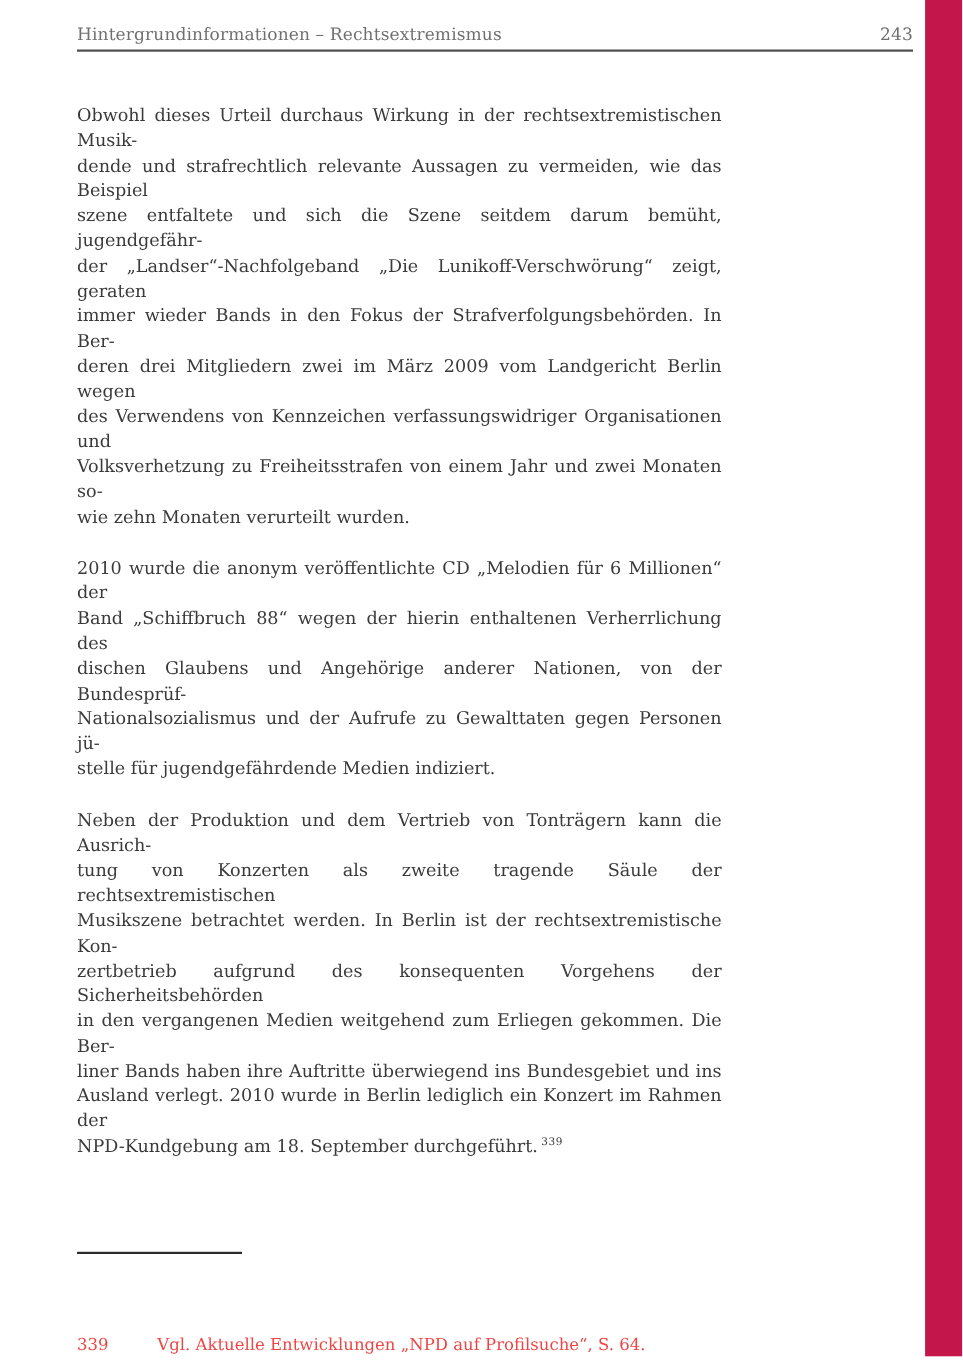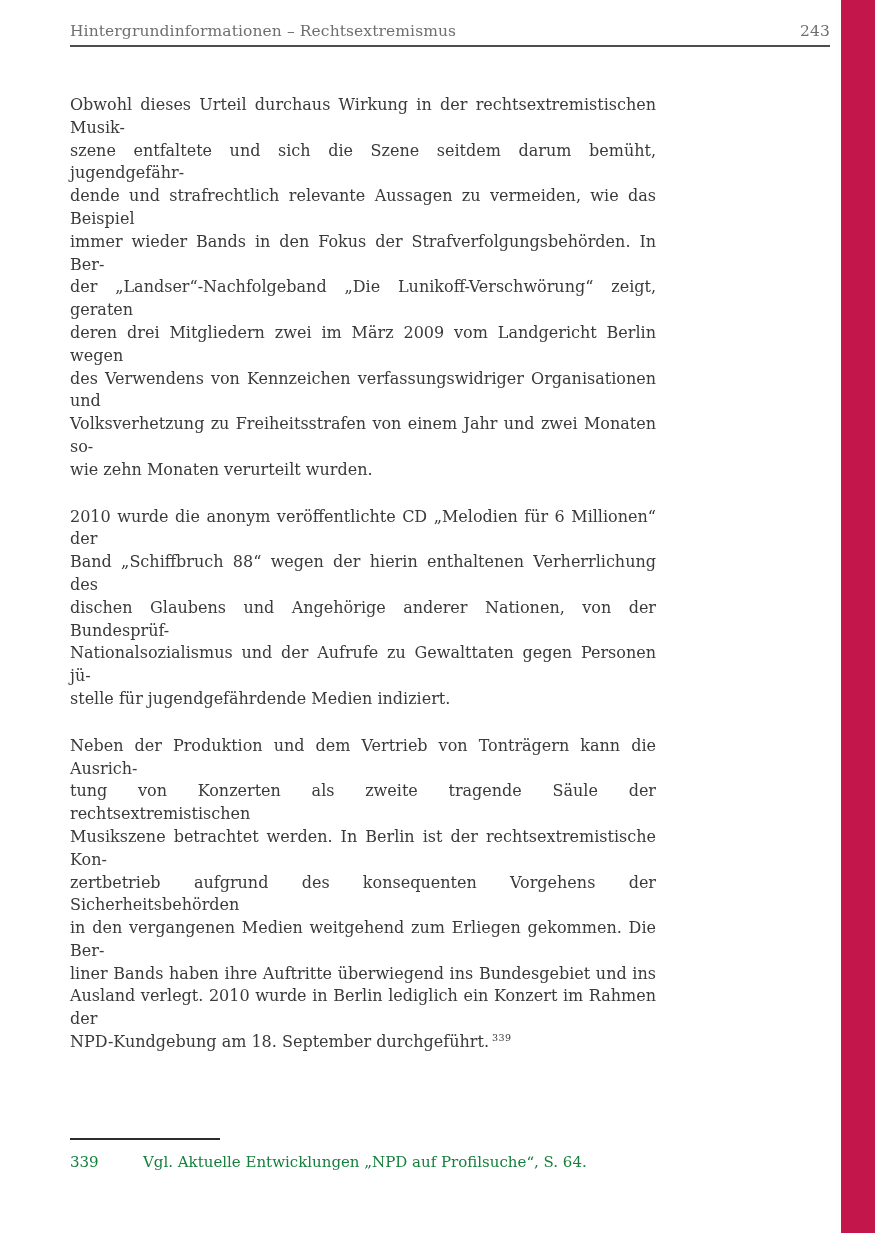--- a/index.html
+++ b/index.html
@@ -72,25 +72,25 @@
     position: absolute;
     left: 70px;
     top: 1138px;
     width: 150px;
     height: 1.5px;
     background: #2b2b2b;
   }
   .footnote {
     position: absolute;
     left: 70px;
-    top: 1152px;
+    top: 1212px;
     width: 586px;
     font-size: 15px;
     line-height: 20px;
-    color: #15803d;
+    color: #ef4444;
   }
   .fn-num {
     display: inline-block;
     width: 73px;
   }
   
   .accent-bar {
     position: absolute;
     left: 841px;
     top: 0;
@@ -107,24 +107,24 @@
   <div class="header">
     <span>Hintergrundinformationen – Rechtsextremismus</span>
     <span>243</span>
   </div>
   <div class="header-rule"></div>
 
   <main class="content">
 
     <p class="para">
       <span class="line">Obwohl dieses Urteil durchaus Wirkung in der rechtsextremistischen Musik-</span>
+      <span class="line">dende und strafrechtlich relevante Aussagen zu vermeiden, wie das Beispiel</span>
       <span class="line">szene entfaltete und sich die Szene seitdem darum bemüht, jugendgefähr-</span>
-      <span class="line">dende und strafrechtlich relevante Aussagen zu vermeiden, wie das Beispiel</span>
+      <span class="line">der „Landser“-Nachfolgeband „Die Lunikoff-Verschwörung“ zeigt, geraten</span>
       <span class="line">immer wieder Bands in den Fokus der Strafverfolgungsbehörden. In Ber-</span>
-      <span class="line">der „Landser“-Nachfolgeband „Die Lunikoff-Verschwörung“ zeigt, geraten</span>
       <span class="line">deren drei Mitgliedern zwei im März 2009 vom Landgericht Berlin wegen</span>
       <span class="line">des Verwendens von Kennzeichen verfassungswidriger Organisationen und</span>
       <span class="line">Volksverhetzung zu Freiheitsstrafen von einem Jahr und zwei Monaten so-</span>
       <span class="line last">wie zehn Monaten verurteilt wurden.</span>
     </p>
 
     <p class="para">
       <span class="line">2010 wurde die anonym veröffentlichte CD „Melodien für 6 Millionen“ der</span>
       <span class="line">Band „Schiffbruch 88“ wegen der hierin enthaltenen Verherrlichung des</span>
       <span class="line">dischen Glaubens und Angehörige anderer Nationen, von der Bundesprüf-</span>

